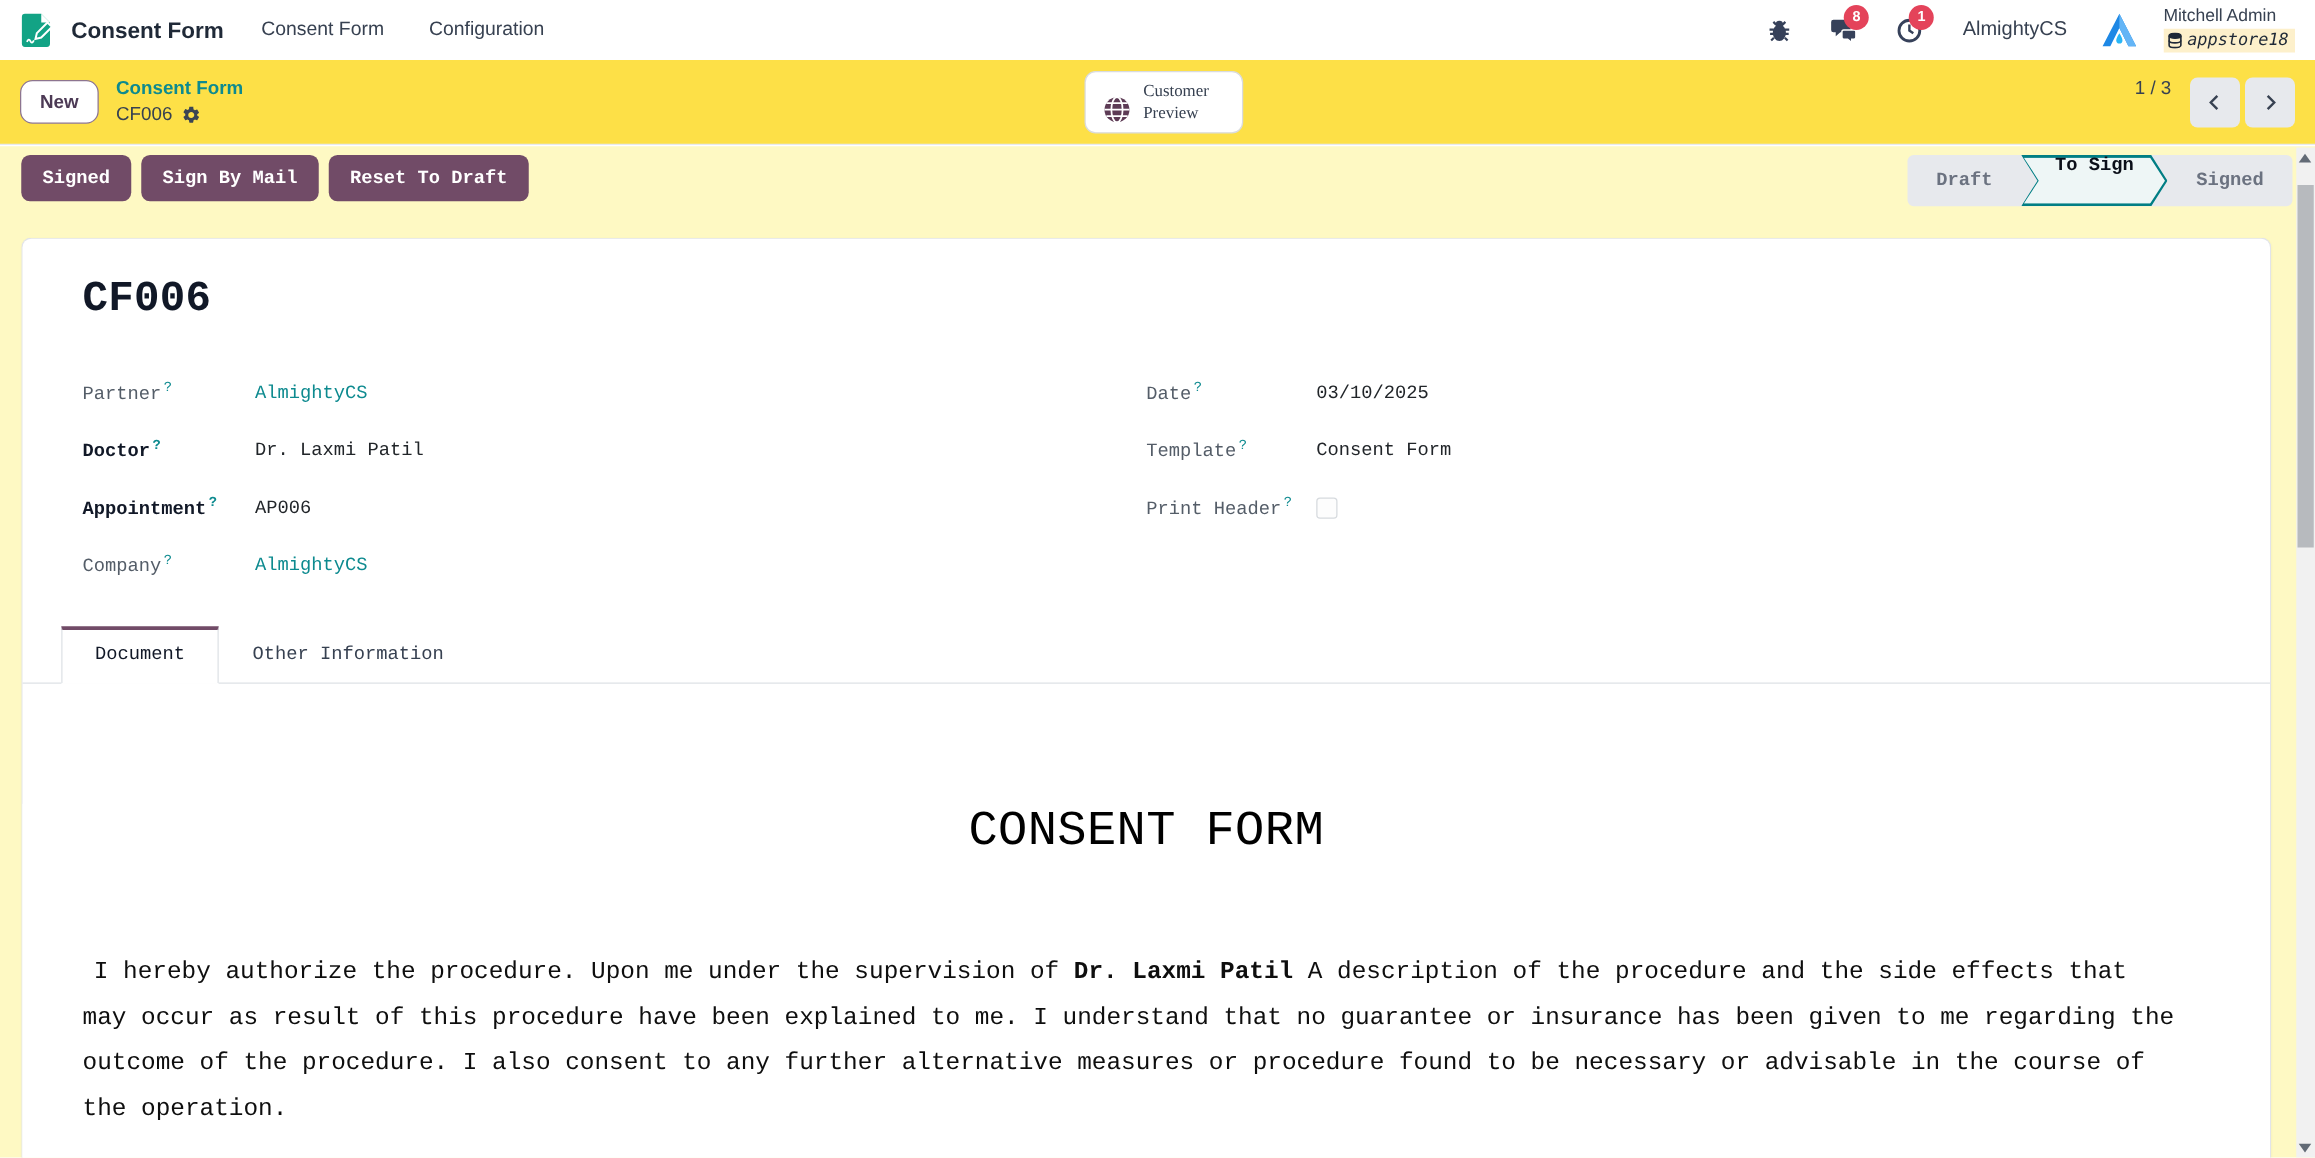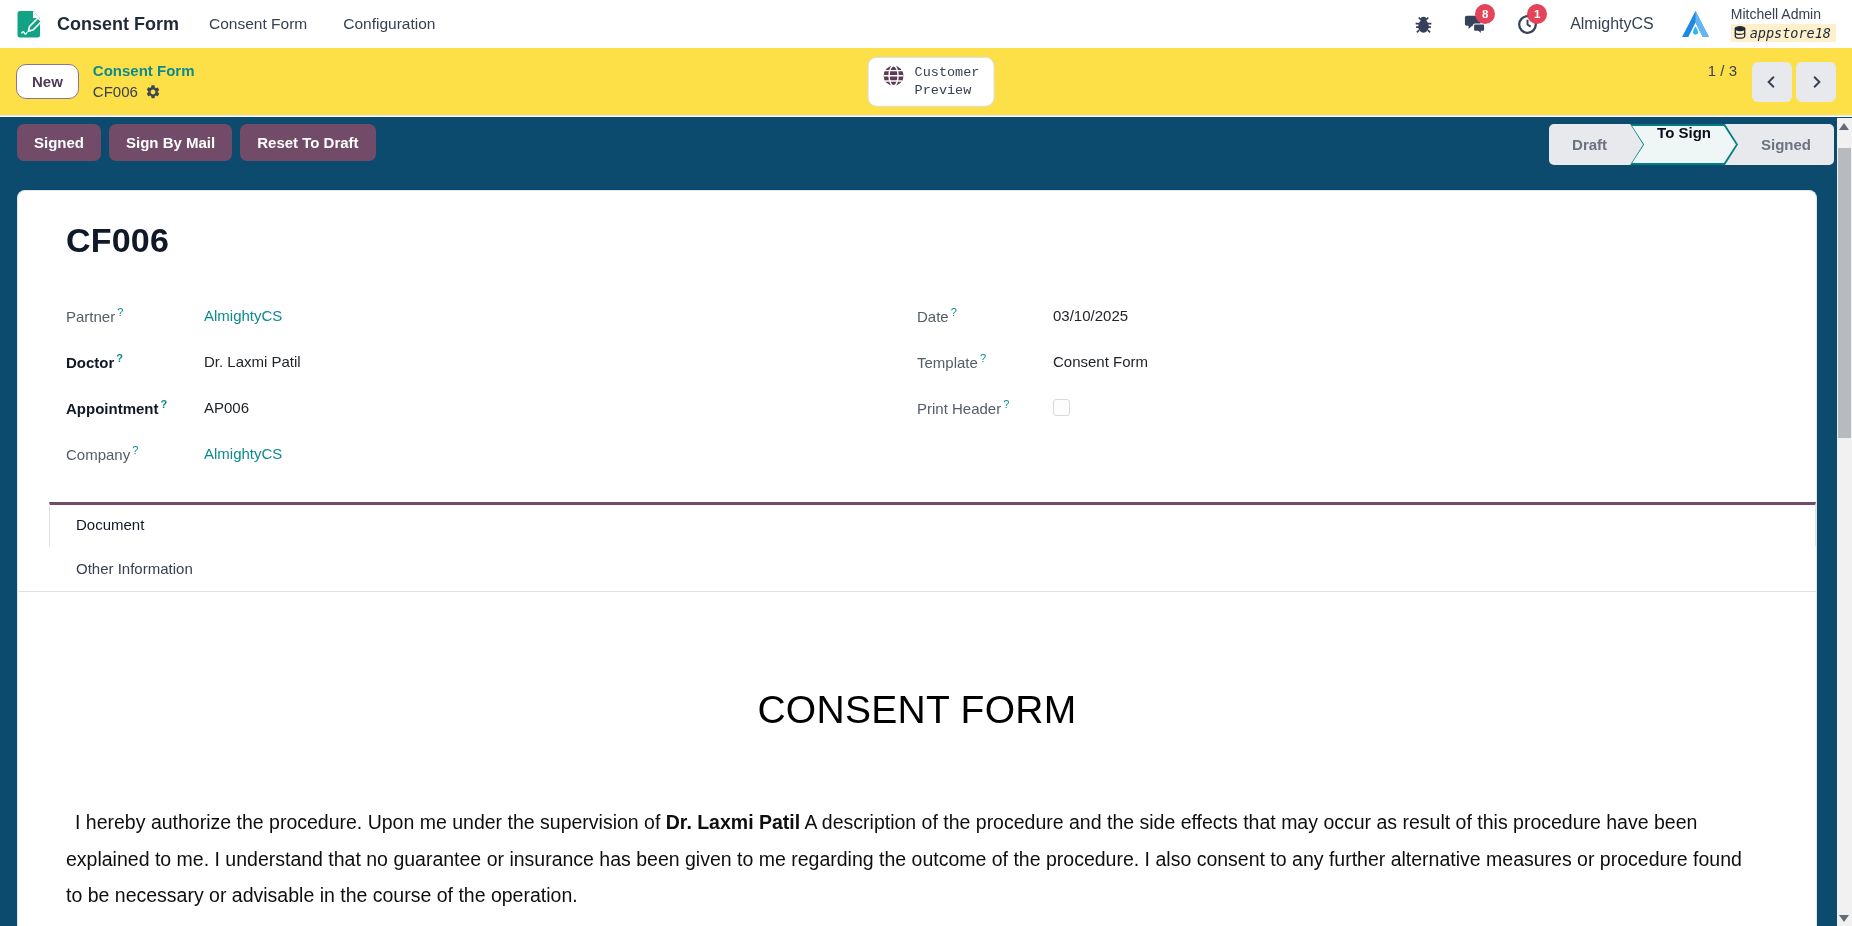--- a/index.html
+++ b/index.html
@@ -24,30 +24,30 @@
 
   
   .cpanel { height:68px; display:flex; align-items:center; padding:0 16px; background:#fde047;
             border-bottom:1px solid #e7e9ed; position:relative; }
   .btn-new { background:#fff; border:1px solid #8d7590; border-radius:10px; color:#4c3a55; font-weight:600;
              font-size:15px; padding:8px 15px; cursor:pointer; font-family:inherit; }
   .crumbs { margin-left:14px; line-height:1.3; }
   .crumb-parent { color:#0d8a8f; font-weight:700; font-size:15px; cursor:pointer; }
   .crumb-current { display:flex; align-items:center; gap:7px; font-size:15px; color:#374151; }
   .gear-btn { display:flex; align-items:center; cursor:pointer; }
-  .btn-preview { position:absolute; left:50%; top:50%; transform:translate(-46%,-50%); display:flex; align-items:flex-start; gap:9px;
-                 background:#fff; border:1px solid #d9dbdf; border-radius:9px; padding:6px 13px; cursor:pointer; font-family:Liberation Mono, monospace; }
+  .btn-preview { position:absolute; left:50%; top:50%; transform:translate(-46%,-50%); display:flex; align-items:flex-end; gap:9px;
+                 background:#fff; border:1px solid #d9dbdf; border-radius:9px; padding:6px 13px; cursor:pointer; font-family:Liberation Serif, serif; }
   .btn-preview .lbl { font-size:13.5px; color:#374151; width:66px; text-align:left; line-height:1.35; }
   .pager { margin-left:auto; display:flex; gap:4px; }
   .pager-value { font-size:15px; color:#374151; margin-right:11px; cursor:pointer; }
   .pager-btn { width:40px; height:40px; background:#e7e9ed; border:none; border-radius:6px;
                display:flex; align-items:center; justify-content:center; cursor:pointer; }
 
   
-  .content { position:absolute; top:117px; left:0; right:0; bottom:0; background:#0c4a6e; overflow:hidden; }
+  .content { position:absolute; top:117px; left:0; right:0; bottom:0; background:#fef9c3; overflow:hidden;font-family:Liberation Mono, monospace; }
   .status-row { display:flex; align-items:flex-start; justify-content:space-between; padding:7px 18px 0 17px; }
   .action-btns { display:flex; gap:8px; }
   .btn-primary { background:#714B67; color:#fff; border:none; border-radius:7px; font-size:15px; font-weight:600;
                  padding:10px 17px; cursor:pointer; font-family:inherit; }
   .statusbar { display:flex; align-items:stretch; height:41px; background:#e7e9ed; border-radius:5px; overflow:hidden; }
   .step { display:flex; align-items:center; padding:0 23px; font-size:15px; font-weight:600; color:#6b7280; cursor:pointer; }
   .step-active { position:relative; padding:0 27px; display:flex; align-items:flex-start; cursor:pointer; }
   .step-active .arr-outer { position:absolute; inset:0;
       background:#017e84; clip-path:polygon(0 0, calc(100% - 13px) 0, 100% 50%, calc(100% - 13px) 100%, 0 100%, 13px 50%); }
   .step-active .arr-inner { position:absolute; inset:2px;
@@ -64,21 +64,21 @@
   .flabel { width:138px; font-size:15px; color:#545d68; flex:none; }
   .fcol-right .flabel { width:136px; }
   .flabel.required { color:#111827; font-weight:700; }
   .help { color:#0d8a8f; font-size:11px; vertical-align:super; margin-left:2px; }
   .fvalue { font-size:15px; color:#212529; cursor:text; }
   .fvalue.link { color:#0d8a8f; cursor:pointer; }
   .tag { background:#e4dfda; color:#43484d; font-size:13.5px; font-weight:700; border-radius:20px; padding:4px 14px; cursor:pointer; }
   .checkbox { width:17px; height:17px; border:1px solid #d6dade; border-radius:3px; background:#fdfdfd; cursor:pointer; }
 
   
-  .tabs { display:flex; border-bottom:1px solid #dee2e6; margin-top:26px; padding-left:31px;flex-direction:column; }
+  .tabs { display:flex; border-bottom:1px solid #dee2e6; margin-top:26px; padding-left:31px; }
   .tab { padding:13px 26px; font-size:15px; color:#374151; cursor:pointer; border:1px solid transparent; }
   .tab.active { background:#fff; color:#111827; border-color:#dee2e6; border-top:3px solid #714B67;
                 border-bottom-color:#fff; margin-bottom:-1px; padding-top:11px; }
 
   
   .doc-page { background:#fff; padding-bottom:40px; cursor:text; }
   .doc-heading { text-align:center; margin-top:96px; font-size:39px; font-weight:400; color:#000; letter-spacing:.3px; }
   .doc-body { margin:72px 68px 0 48px; font-size:19.5px; line-height:36.5px; color:#0e0e0e; text-indent:9px; }
 
   

